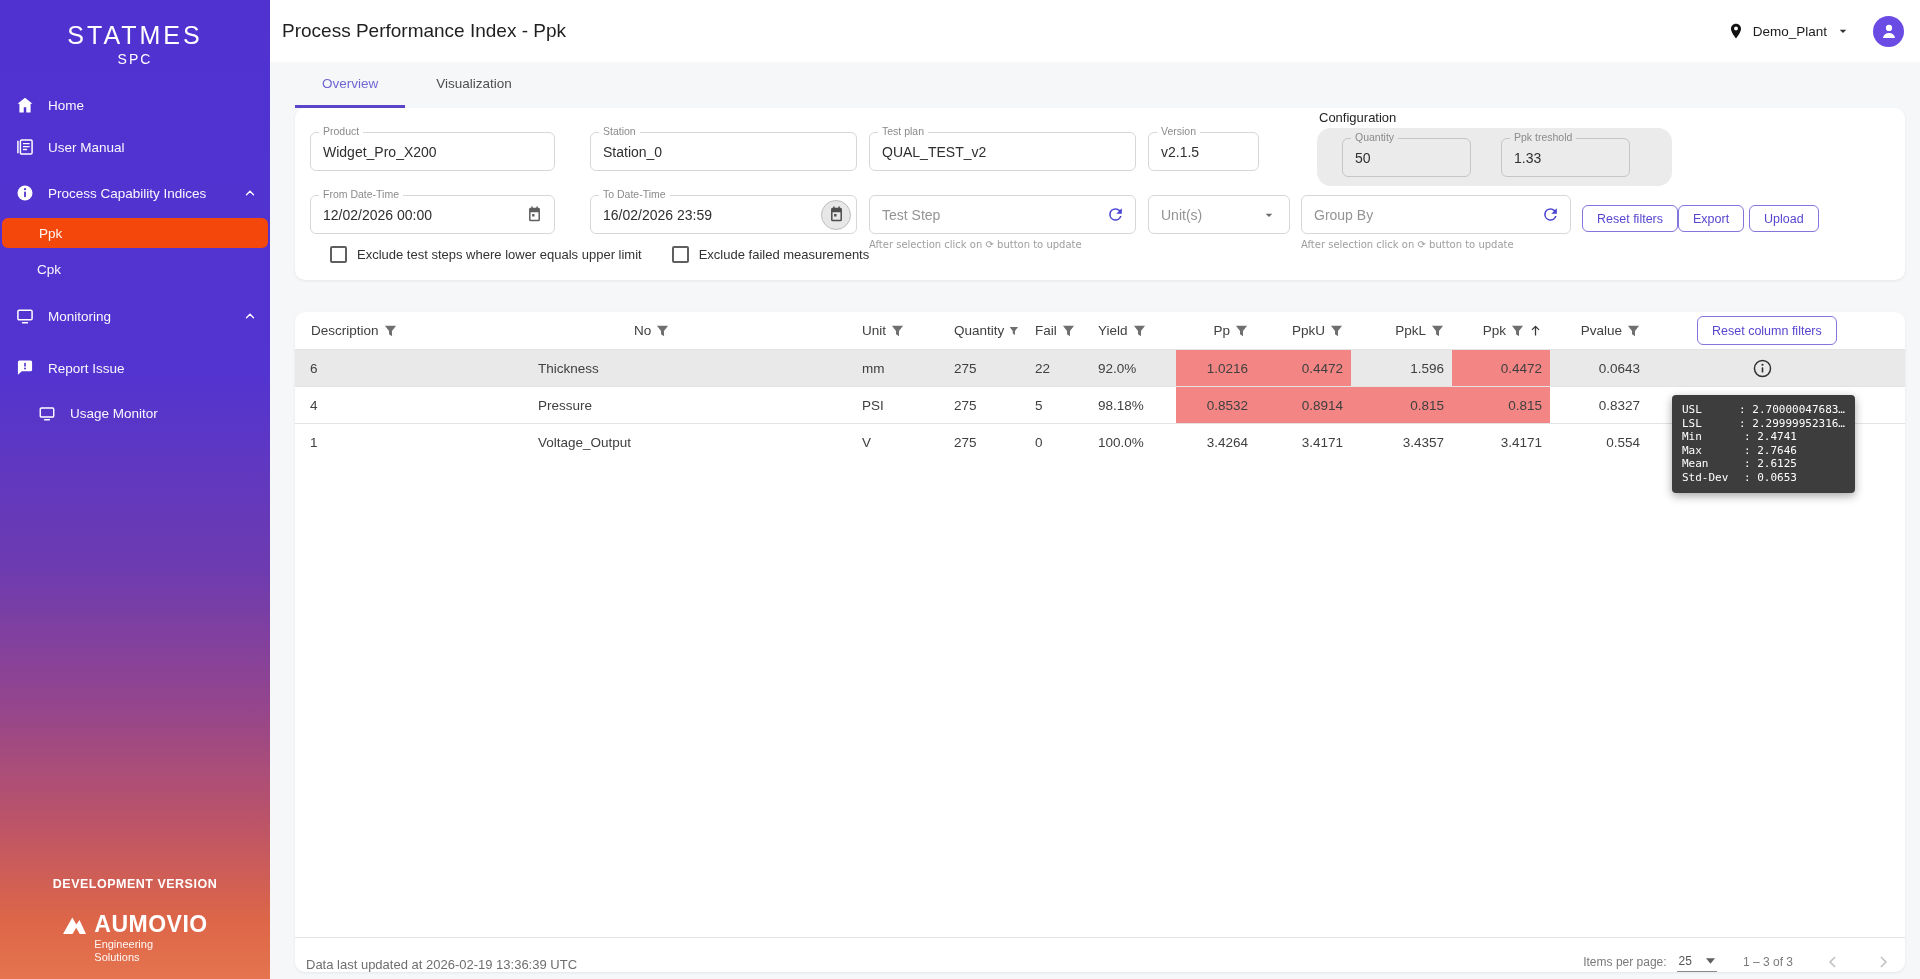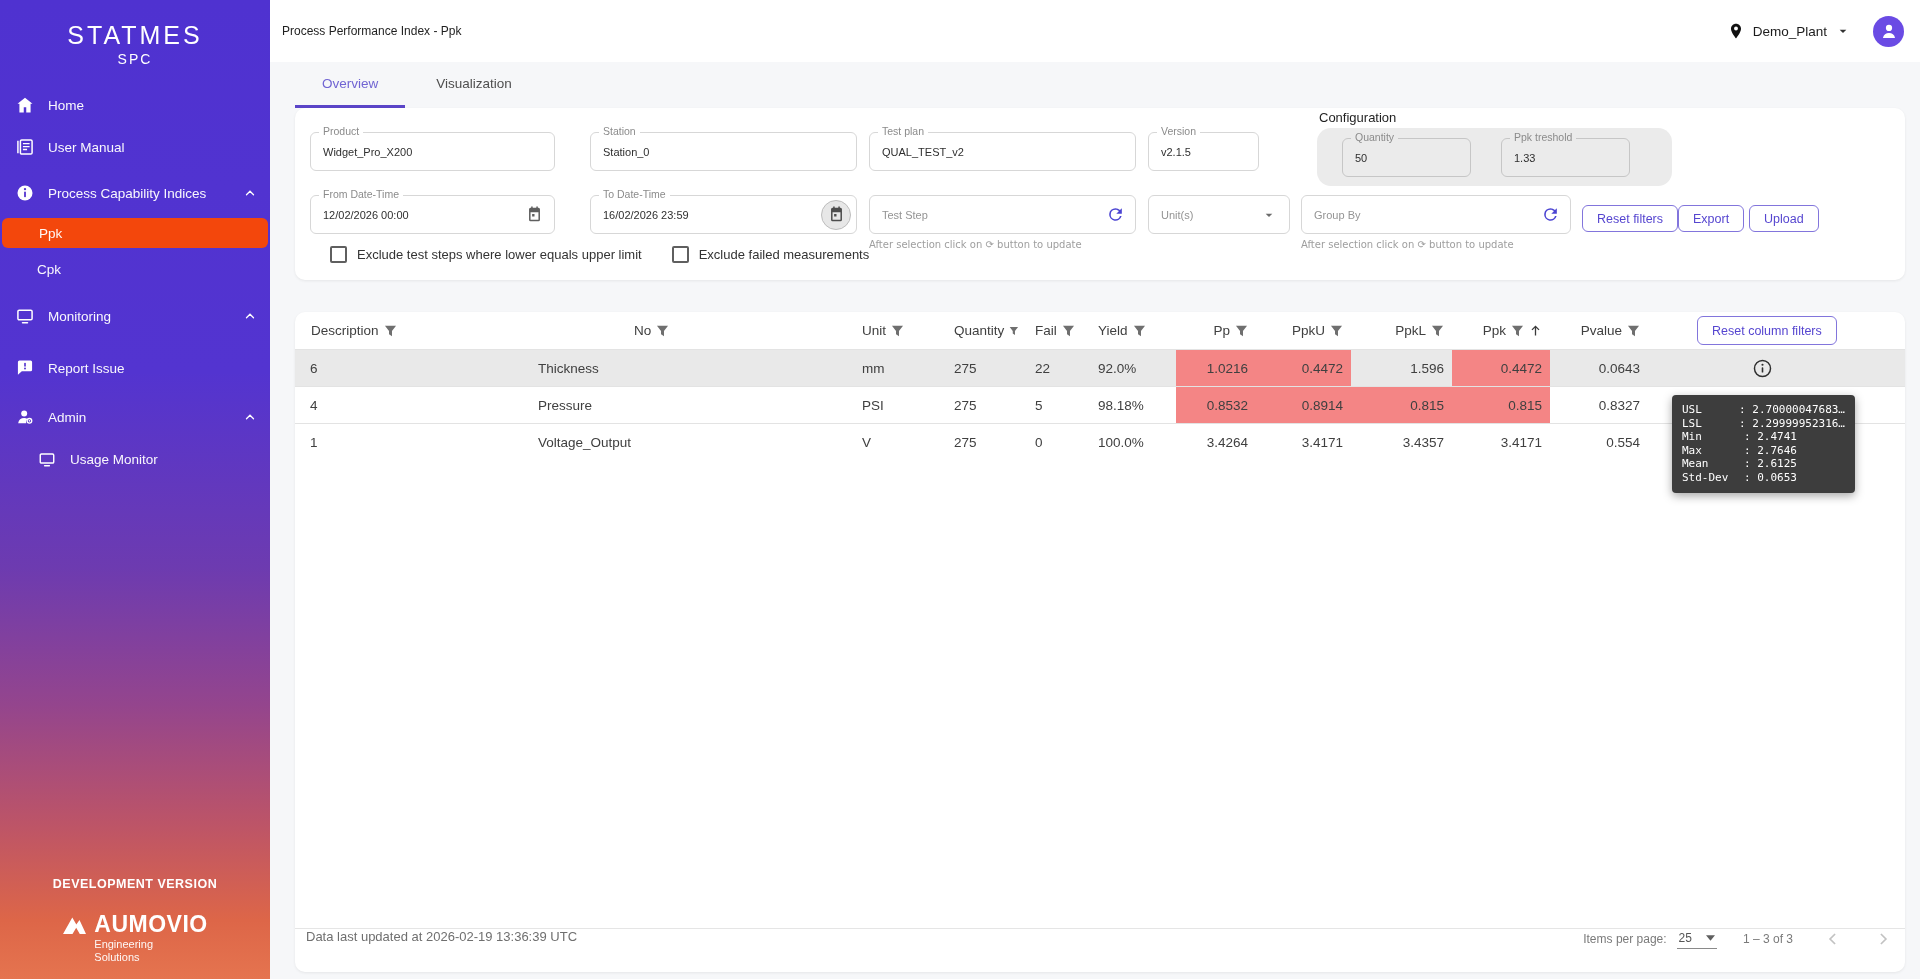--- a/index.html
+++ b/index.html
@@ -27,21 +27,21 @@
   .dev-version { font-size:12.5px; font-weight:bold; letter-spacing:.5px; margin-bottom:20px; }
   .logo-wrap { display:inline-block; text-align:left; }
   .logo-row { display:flex; align-items:center; gap:7px; }
   .logo-row svg { width:25px; height:22px; }
   .logo-text { font-size:23px; font-weight:bold; letter-spacing:.5px; }
   .logo-tag { font-size:11px; line-height:13.5px; margin-left:32px; color:rgba(255,255,255,.95); }
 
   
   .main { flex:1; display:flex; flex-direction:column; }
   .topbar { height:62px; background:#fff; display:flex; align-items:center; padding:0 8px 0 12px; }
-  .page-title { font-size:12px; color:#1f1f1f; }
+  .page-title { font-size:19px; color:#1f1f1f; }
   .topbar-right { margin-left:auto; display:flex; align-items:center; }
   .plant-btn { display:flex; align-items:center; gap:8px; cursor:pointer; }
   .plant-btn svg.pin { width:18px; height:18px; }
   .plant-name { font-size:13.5px; color:#1c1c1c; }
   .plant-btn svg.caret { width:16px; height:16px; }
   .avatar { width:31px; height:31px; border-radius:50%; background:#6a4be4; margin-left:22px; margin-right:8px;
     display:flex; align-items:center; justify-content:center; cursor:pointer; }
   .avatar svg { width:22px; height:22px; }
 
   .tabbar { height:46px; display:flex; padding-left:25px; }
@@ -53,21 +53,21 @@
   .content { position:relative; padding:0 15px 0 25px; flex:1; }
 
   
   .filter-card { position:relative; width:1610px; height:172px; background:#fff; border-radius:10px;
     box-shadow:0 1px 3px rgba(0,0,0,.07); }
   .f-row { position:absolute; display:flex; }
   .f-row1 { left:15px; top:24px; }
   .f-row2 { left:15px; top:87px; }
   .field { position:relative; height:39px; }
   .field input { width:100%; height:39px; border:1px solid #d7d7d7; border-radius:6px; padding:0 12px;
-    font-family:"Liberation Sans",sans-serif; font-size:11px; color:#2f2f2f; background:#fff; outline:none; }
+    font-family:"Liberation Sans",sans-serif; font-size:14px; color:#2f2f2f; background:#fff; outline:none; }
   .field input::placeholder { color:#949494; }
   .flabel { position:absolute; top:-7px; left:9px; background:#fff; padding:0 4px; font-size:10.5px; color:#8b8b8b; line-height:13px; z-index:1; }
   .w245{width:245px} .w267{width:267px} .w111{width:111px} .w142{width:142px} .w270{width:270px} .w129{width:129px}
   .mr35{margin-right:35px} .mr12{margin-right:12px} .mr11{margin-right:11px}
   .trail { position:absolute; right:6px; top:50%; transform:translateY(-50%); width:30px; height:30px;
     display:flex; align-items:center; justify-content:center; border:none; background:transparent; border-radius:50%; cursor:pointer; }
   .trail svg { width:19px; height:19px; }
   .trail.circled { background:#e7e7e7; border:1px solid #bdbdbd; }
   .has-trail input { padding-right:40px; }
 
@@ -108,21 +108,21 @@
   .col-actions{width:257px; flex:1;}
   .num { justify-content:flex-end; padding-right:8px; }
   .thead .col-actions { justify-content:flex-start; }
   .btn-colfilters { margin-left:49px; height:29px; font-size:12.5px; }
   .trow { display:flex; height:37px; border-top:1px solid #e3e3e3; cursor:pointer; }
   .trow.selected { background:#e9e9e9; }
   .tcell.red { background:#f48585; }
   .row-actions { justify-content:center; padding-right:28px; }
   .info-btn { background:none; border:none; cursor:pointer; display:flex; align-items:center; }
   .info-btn svg { width:19px; height:19px; }
-  .tfoot { margin-top:auto; border-top:1px solid #e5e5e5; height:44px; display:flex; align-items:flex-start;
+  .tfoot { margin-top:auto; border-top:1px solid #e5e5e5; height:35px; display:flex; align-items:flex-end;
     padding:0 12px 0 11px; }
   .updated { font-size:13px; color:#6f6f6f; }
   .pager { margin-left:auto; display:flex; align-items:center; font-size:12px; color:#7a7a7a; }
   .ipp-label { margin-right:10px; }
   .ipp-select { display:flex; align-items:center; gap:14px; border-bottom:1px solid #8a8a8a; padding:2px 2px 3px 2px; cursor:pointer; color:#555; }
   .ipp-select svg { width:9px; height:6px; }
   .range { margin-left:26px; }
   .pg-btn { background:none; border:none; margin-left:30px; cursor:default; display:flex; align-items:center; }
   .pg-btn svg { width:20px; height:20px; }
 
@@ -186,32 +186,20 @@
           </svg>
       </div>
       <div class="nav-item h52">
         <svg viewBox="0 0 24 24">
             <path d="M3.5 4.8A1.8 1.8 0 0 1 5.3 3h13.4a1.8 1.8 0 0 1 1.8 1.8v9.4a1.8 1.8 0 0 1-1.8 1.8H8.2L3.5 20z" fill="#fff"></path>
             <rect x="11" y="5.6" width="2" height="5" rx=".9" fill="#5536cf"></rect>
             <circle cx="12" cy="12.6" r="1.2" fill="#5536cf"></circle>
           </svg>
         <span>Report Issue</span>
 
-      </div>
-      <div class="nav-item h46">
-        <svg viewBox="0 0 24 24">
-            <circle cx="11" cy="7.8" r="3.6" fill="#fff"></circle>
-            <path d="M3.8 19.5c.5-4 3.4-6.3 7.2-6.3 1.5 0 2.9.4 4 1.1a4.6 4.6 0 0 0-1.6 5.2z" fill="#fff"></path>
-            <circle cx="17.3" cy="16.6" r="2.8" fill="none" stroke="#fff" stroke-width="1.6"></circle>
-            <circle cx="17.3" cy="16.6" r="1" fill="#fff"></circle>
-          </svg>
-        <span>Admin</span>
-        <svg class="chev" viewBox="0 0 24 24">
-            <path d="M6 15l6-6 6 6" stroke="#fff" stroke-width="2.2" fill="none" stroke-linecap="round"></path>
-          </svg>
       </div>
       <div class="nav-item h38 sub-ic">
         <svg viewBox="0 0 24 24">
             <rect x="3.5" y="5" width="17" height="11.5" rx="1.5" stroke="#fff" stroke-width="1.8" fill="none"></rect>
             <path d="M9 20h6" stroke="#fff" stroke-width="1.8" stroke-linecap="round"></path>
           </svg>
         <span>Usage Monitor</span>
       </div>
     </nav>
     <div class="sidebar-bottom">

